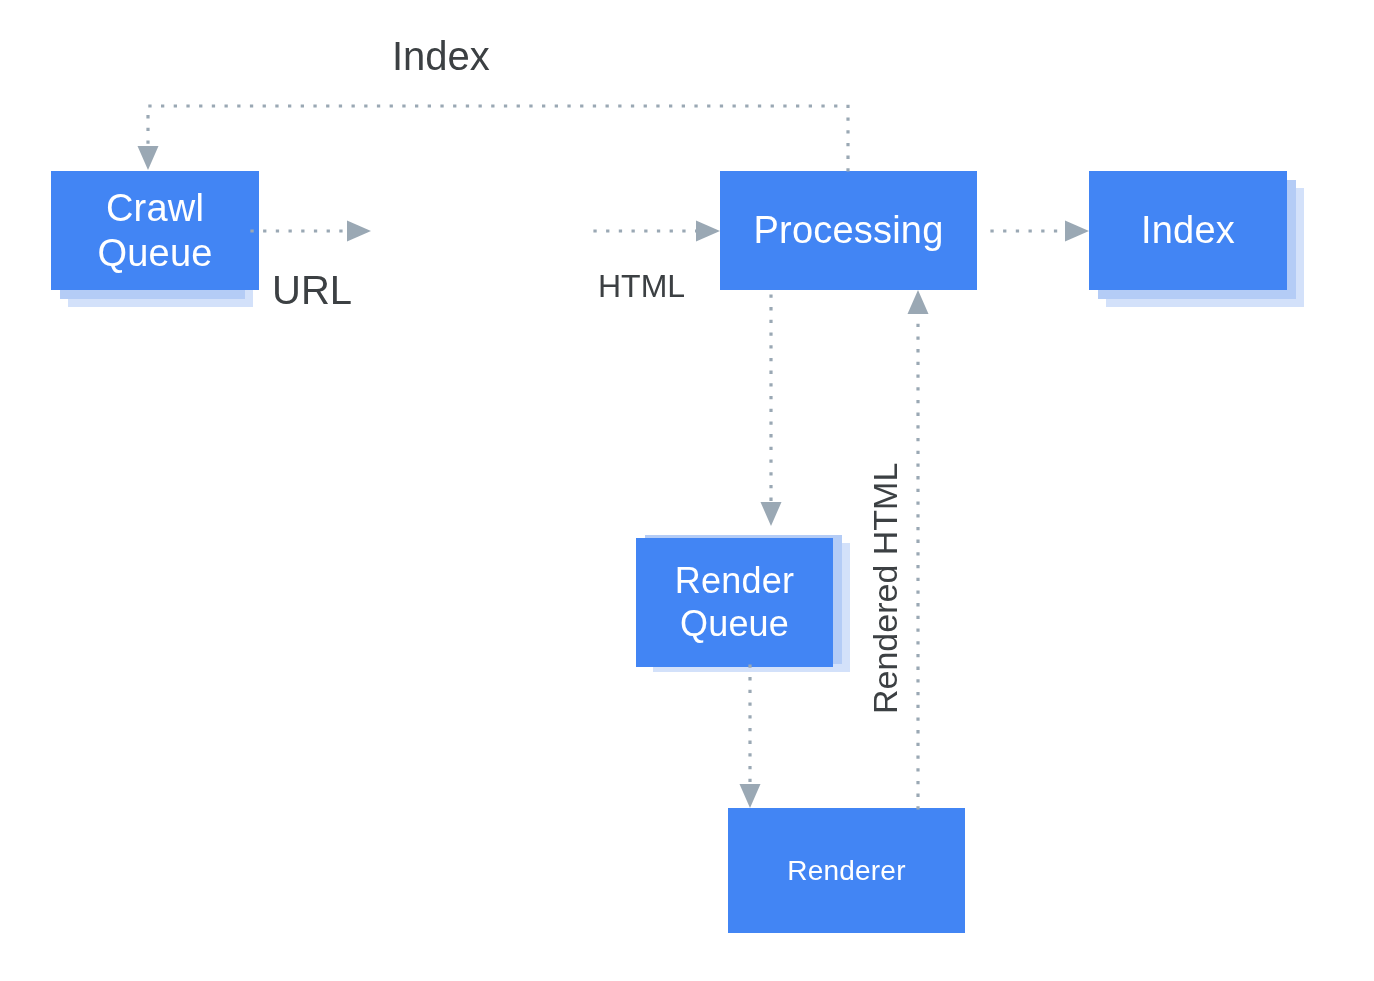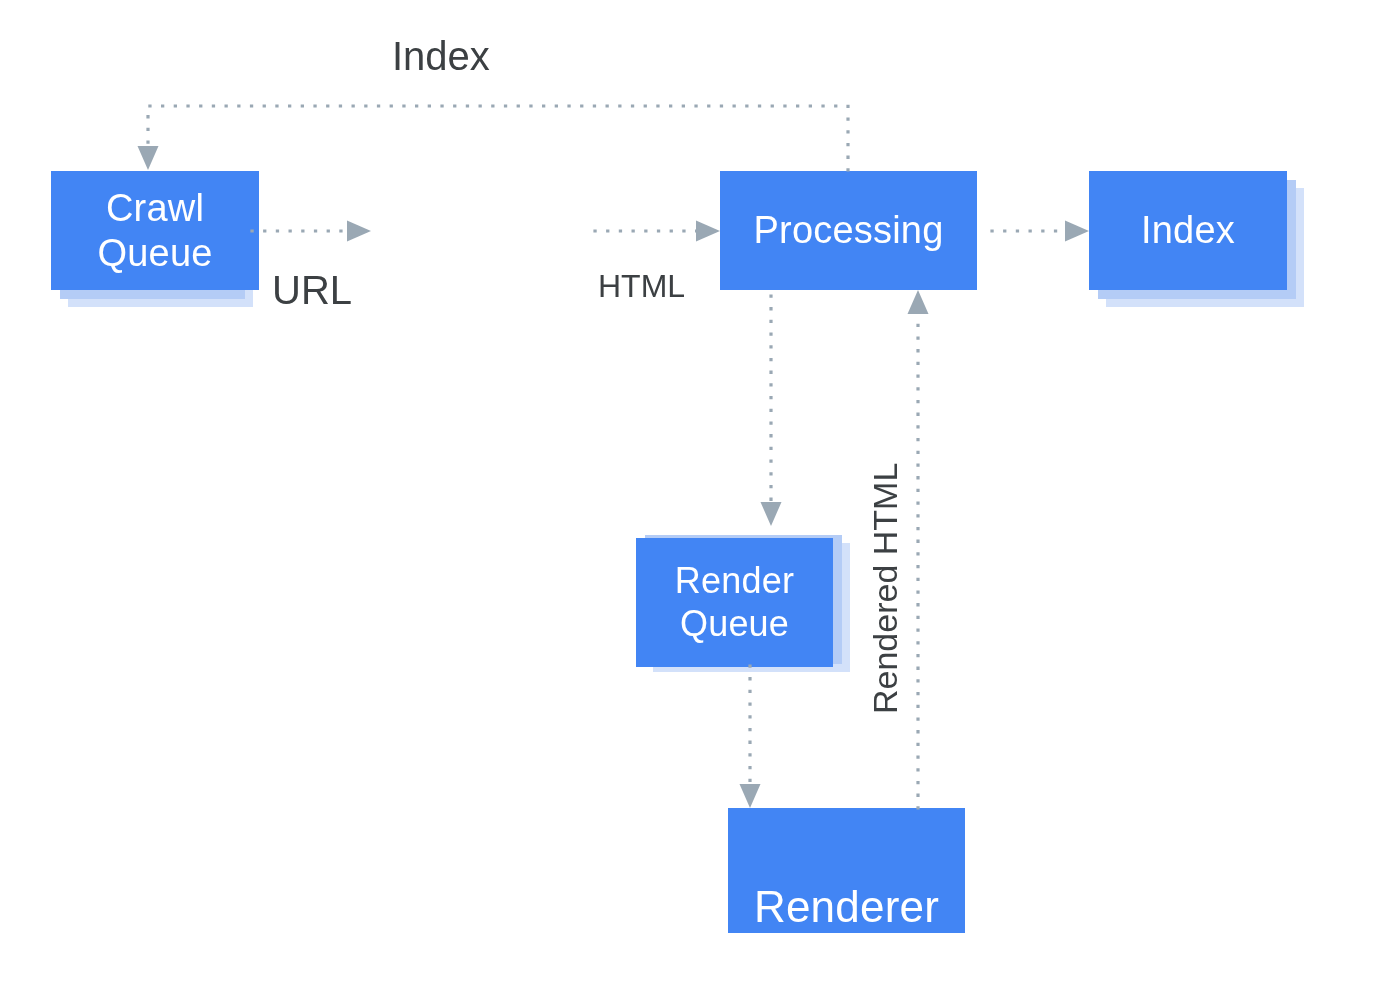--- a/index.html
+++ b/index.html
@@ -136,21 +136,21 @@
     <span class="node-label">Index</span>
   </div>
 
   <div class="stack-layer stack-back" style="left:653px; top:543px; width:197px; height:129px;"></div>
   <div class="stack-layer stack-mid" style="left:645px; top:535px; width:197px; height:129px;"></div>
   <div class="node" style="left:636px; top:538px; width:197px; height:129px; font-size:36px;">
     <span class="node-label">Render
 Queue</span>
   </div>
 
-  <div class="node" style="left:728px; top:808px; width:237px; height:125px; font-size:44px;align-items:flex-end;">
+  <div class="node" style="left:728px; top:808px; width:237px; height:125px; font-size:28px;">
     <span class="node-label">Renderer</span>
   </div>
 
   <div class="edge-label" style="left:392px; top:34px; font-size:40px;">Index</div>
 
   <div class="edge-label" style="left:272px; top:268px; font-size:40px;">URL</div>
 
   <div class="edge-label" style="left:598px; top:268px; font-size:32px;">HTML</div>
 
   <div class="edge-label vert-label" style="left:866px; top:714px; font-size:34px;">Rendered HTML</div>

